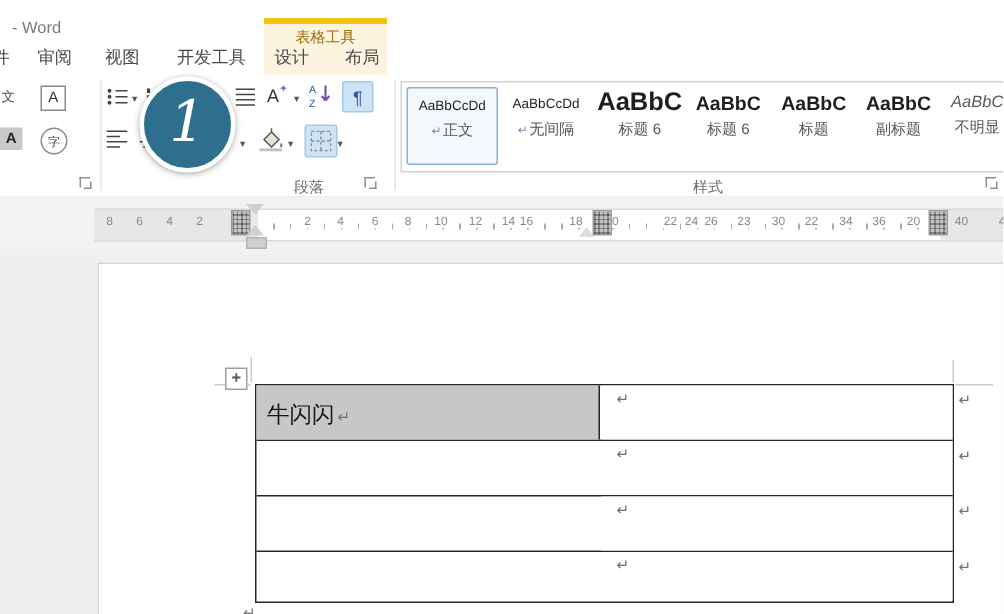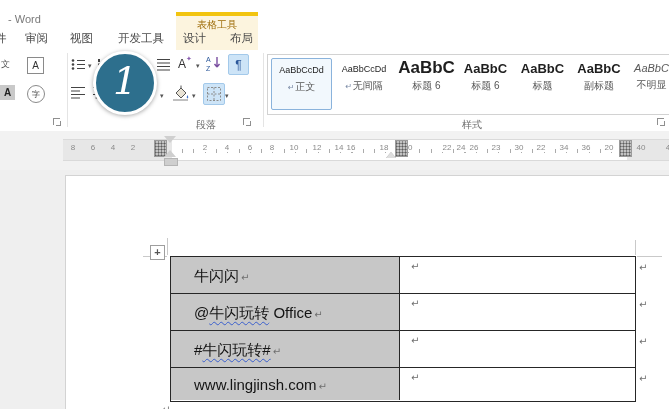--- a/index.html
+++ b/index.html
@@ -81,21 +81,21 @@
   .guide-v{position:absolute;width:1px;background:#c9c9c9;}
   .guide-h{position:absolute;height:1px;background:#c9c9c9;}
   .movehandle{position:absolute;left:150px;top:233px;width:13px;height:13px;background:#fff;
      border:1px solid #9e9e9e;display:flex;align-items:center;justify-content:center;
      font-size:11px;font-weight:bold;color:#555;line-height:1;z-index:5;}
 
   .wtable{position:absolute;left:170px;top:244px;width:464px;height:144px;border:1px solid #262626;z-index:3;}
   .trow{position:absolute;left:0;width:464px;border-bottom:1px solid #262626;}
   .trow:last-child{border-bottom:none;}
   .tcell1{position:absolute;left:0;top:0;bottom:0;width:229px;background:#c7c7c7;
-     border-right:1px solid #262626;font-size:15px;color:#141414;padding:10px 0 0 23px;
+     border-right:1px solid #262626;font-size:15px;color:#141414;padding:10px 0 0 7px;
      box-sizing:border-box;white-space:nowrap;}
   .tcell2{position:absolute;left:230px;top:0;bottom:0;right:0;background:#fff;}
   .mk{font-size:10px;color:#6f6f6f;margin-left:2px;font-family:"DejaVu Sans",sans-serif;}
   .cellmk{position:absolute;left:8px;top:4px;}
   .rowmk{position:absolute;font-size:10px;color:#6f6f6f;font-family:"DejaVu Sans",sans-serif;z-index:4;}
   .wv{text-decoration:underline;text-decoration-style:wavy;text-decoration-color:#3a5fcd;
       text-decoration-thickness:1px;text-underline-offset:3px;}
 
   svg{display:block;}
 </style>
@@ -321,33 +321,30 @@
     </div>
 
     <div class="wtable" style="top:86px">
       <div class="trow" style="top:0;height:36px">
         <div class="tcell1"><span>牛闪闪</span><span class="wv"></span><span></span><span class="mk">↵</span></div>
         <div class="tcell2">
             <span class="mk cellmk">↵</span>
           </div>
       </div>
       <div class="trow" style="top:37px;height:36px">
-        <div class="tcell1"><span>@</span><span class="wv">牛闪玩转</span><span> Office</span><span class="mk">↵</span></div>
         <div class="tcell2">
             <span class="mk cellmk">↵</span>
           </div>
       </div>
       <div class="trow" style="top:74px;height:36px">
-        <div class="tcell1"><span>#</span><span class="wv">牛闪玩转#</span><span></span><span class="mk">↵</span></div>
         <div class="tcell2">
             <span class="mk cellmk">↵</span>
           </div>
       </div>
       <div class="trow" style="top:111px;height:32px">
-        <div class="tcell1" style="padding-top:8px"><span>www.lingjinsh.com</span><span class="wv"></span><span></span><span class="mk">↵</span></div>
         <div class="tcell2">
             <span class="mk cellmk">↵</span>
           </div>
       </div>
     </div>
 
     <span class="rowmk" style="left:639px;top:92px">↵</span>
     <span class="rowmk" style="left:639px;top:129px">↵</span>
     <span class="rowmk" style="left:639px;top:166px">↵</span>
     <span class="rowmk" style="left:639px;top:203px">↵</span>

